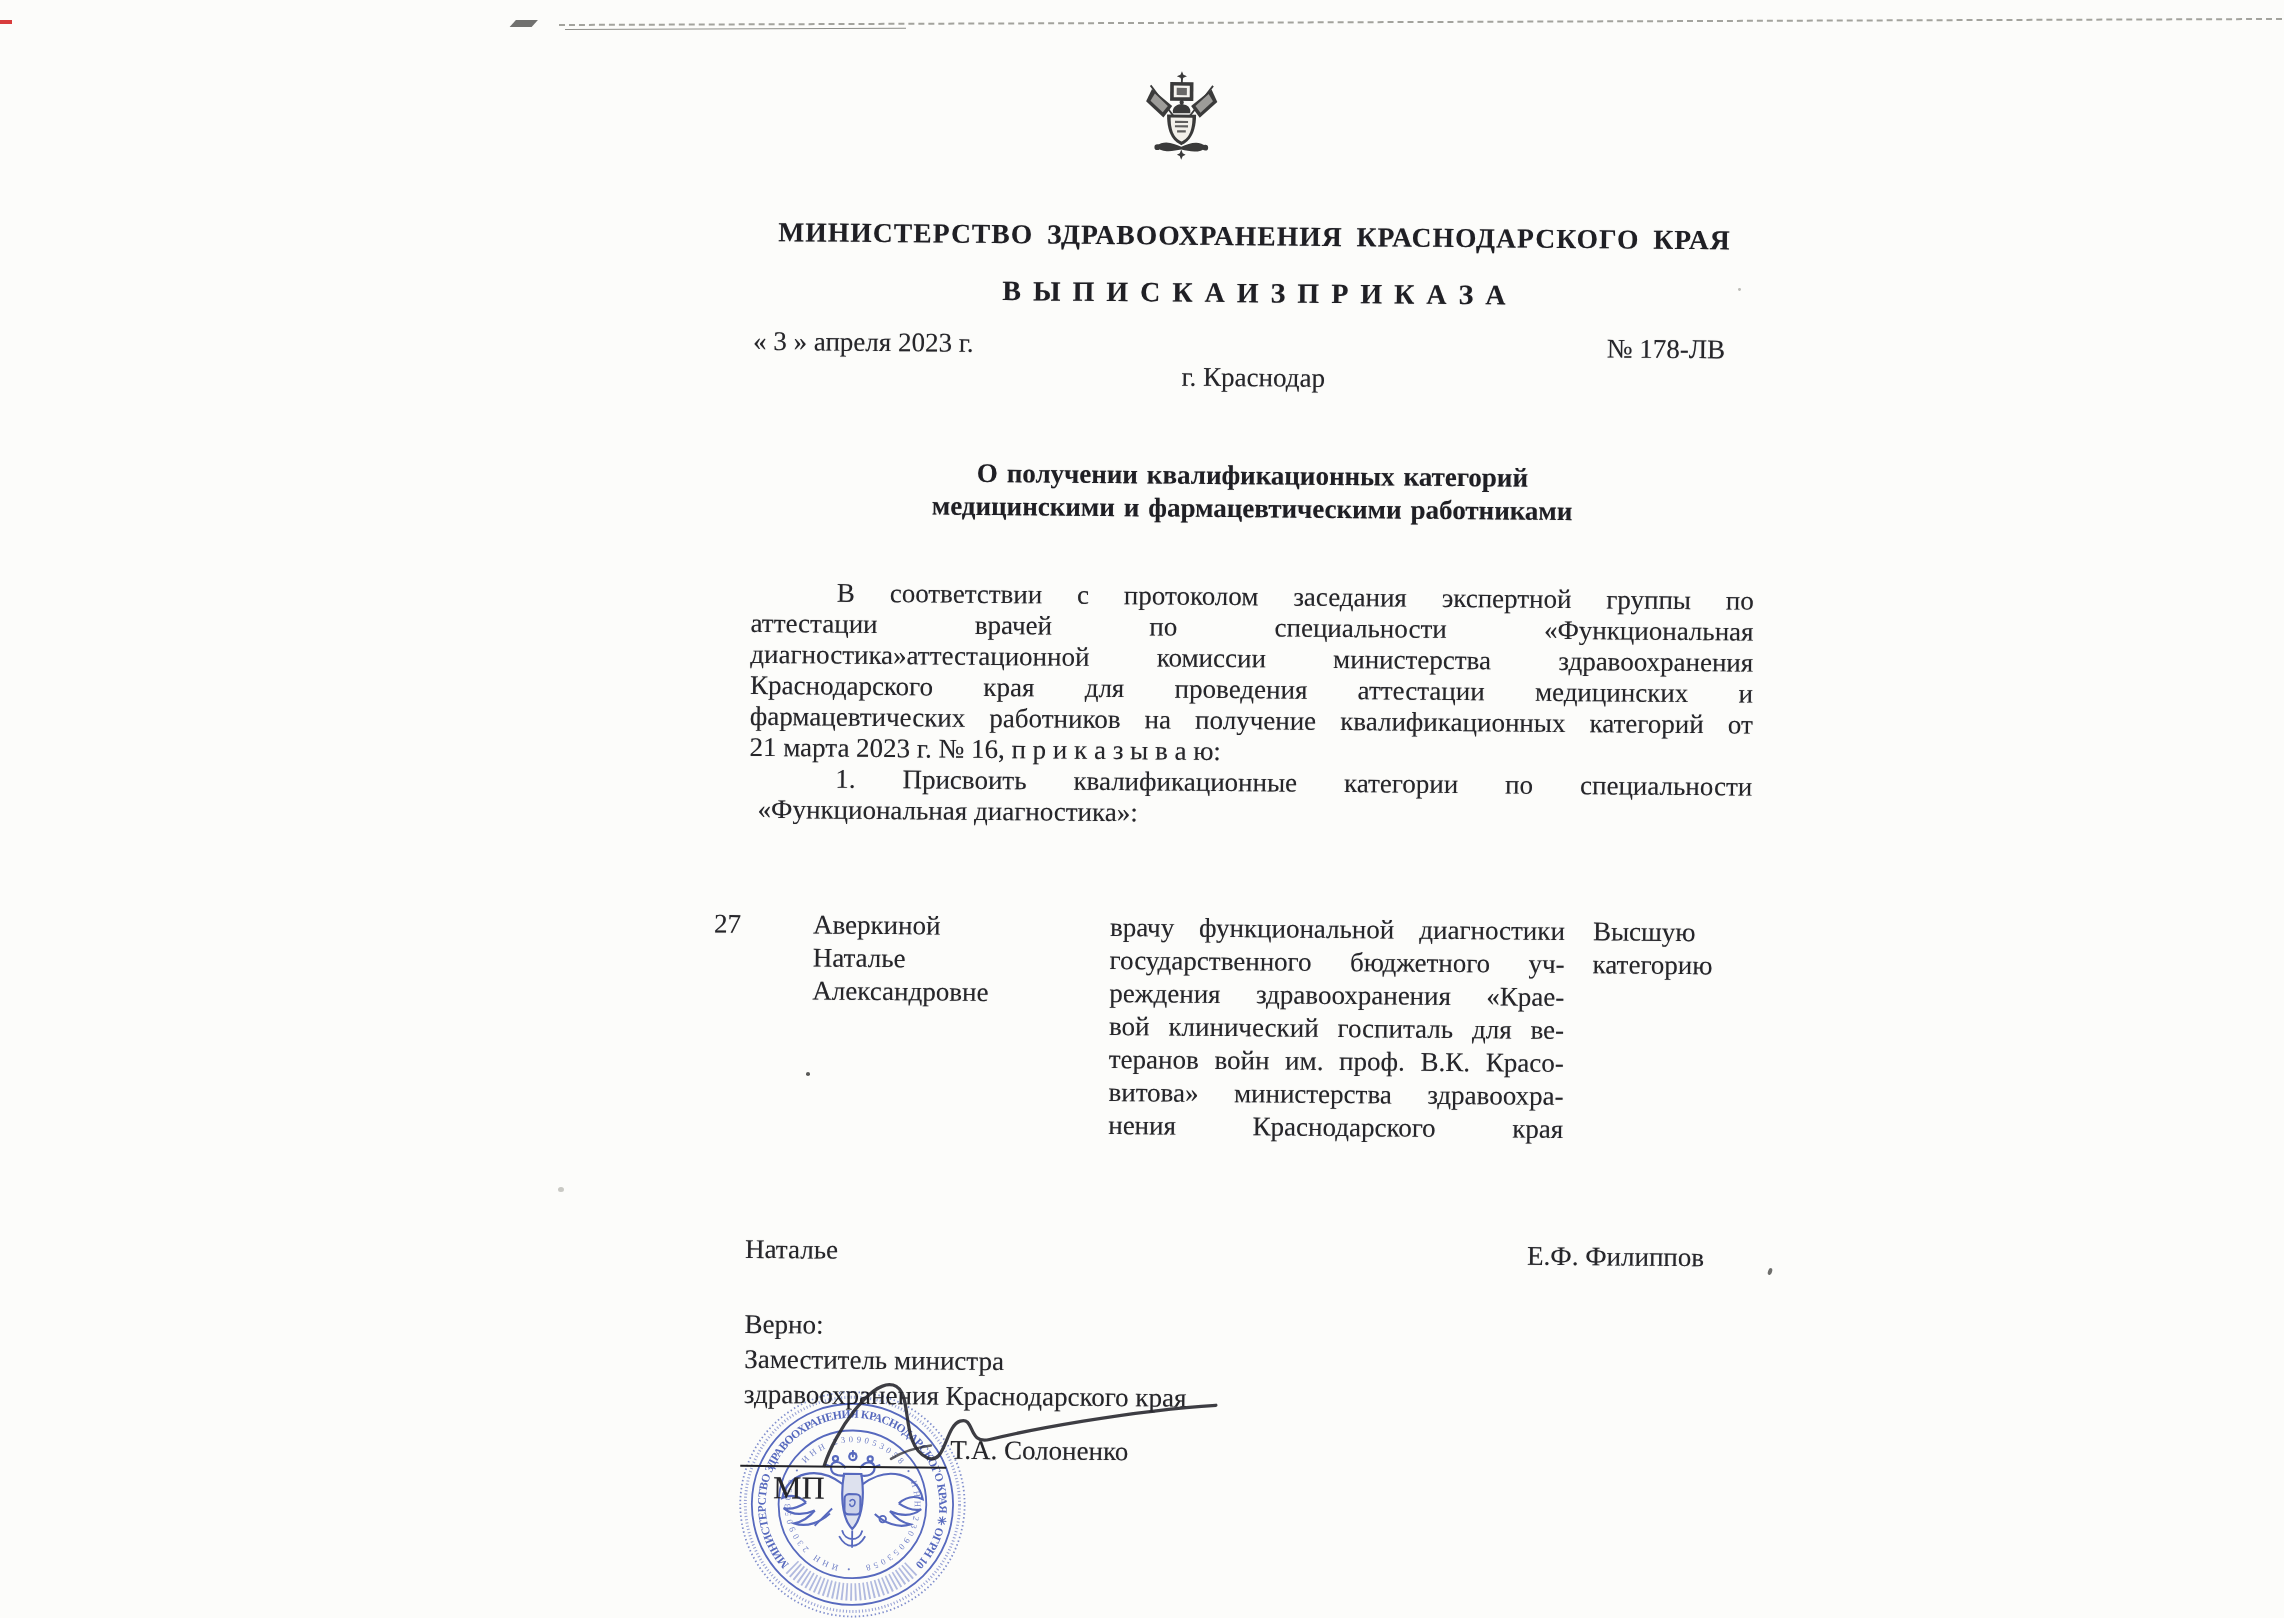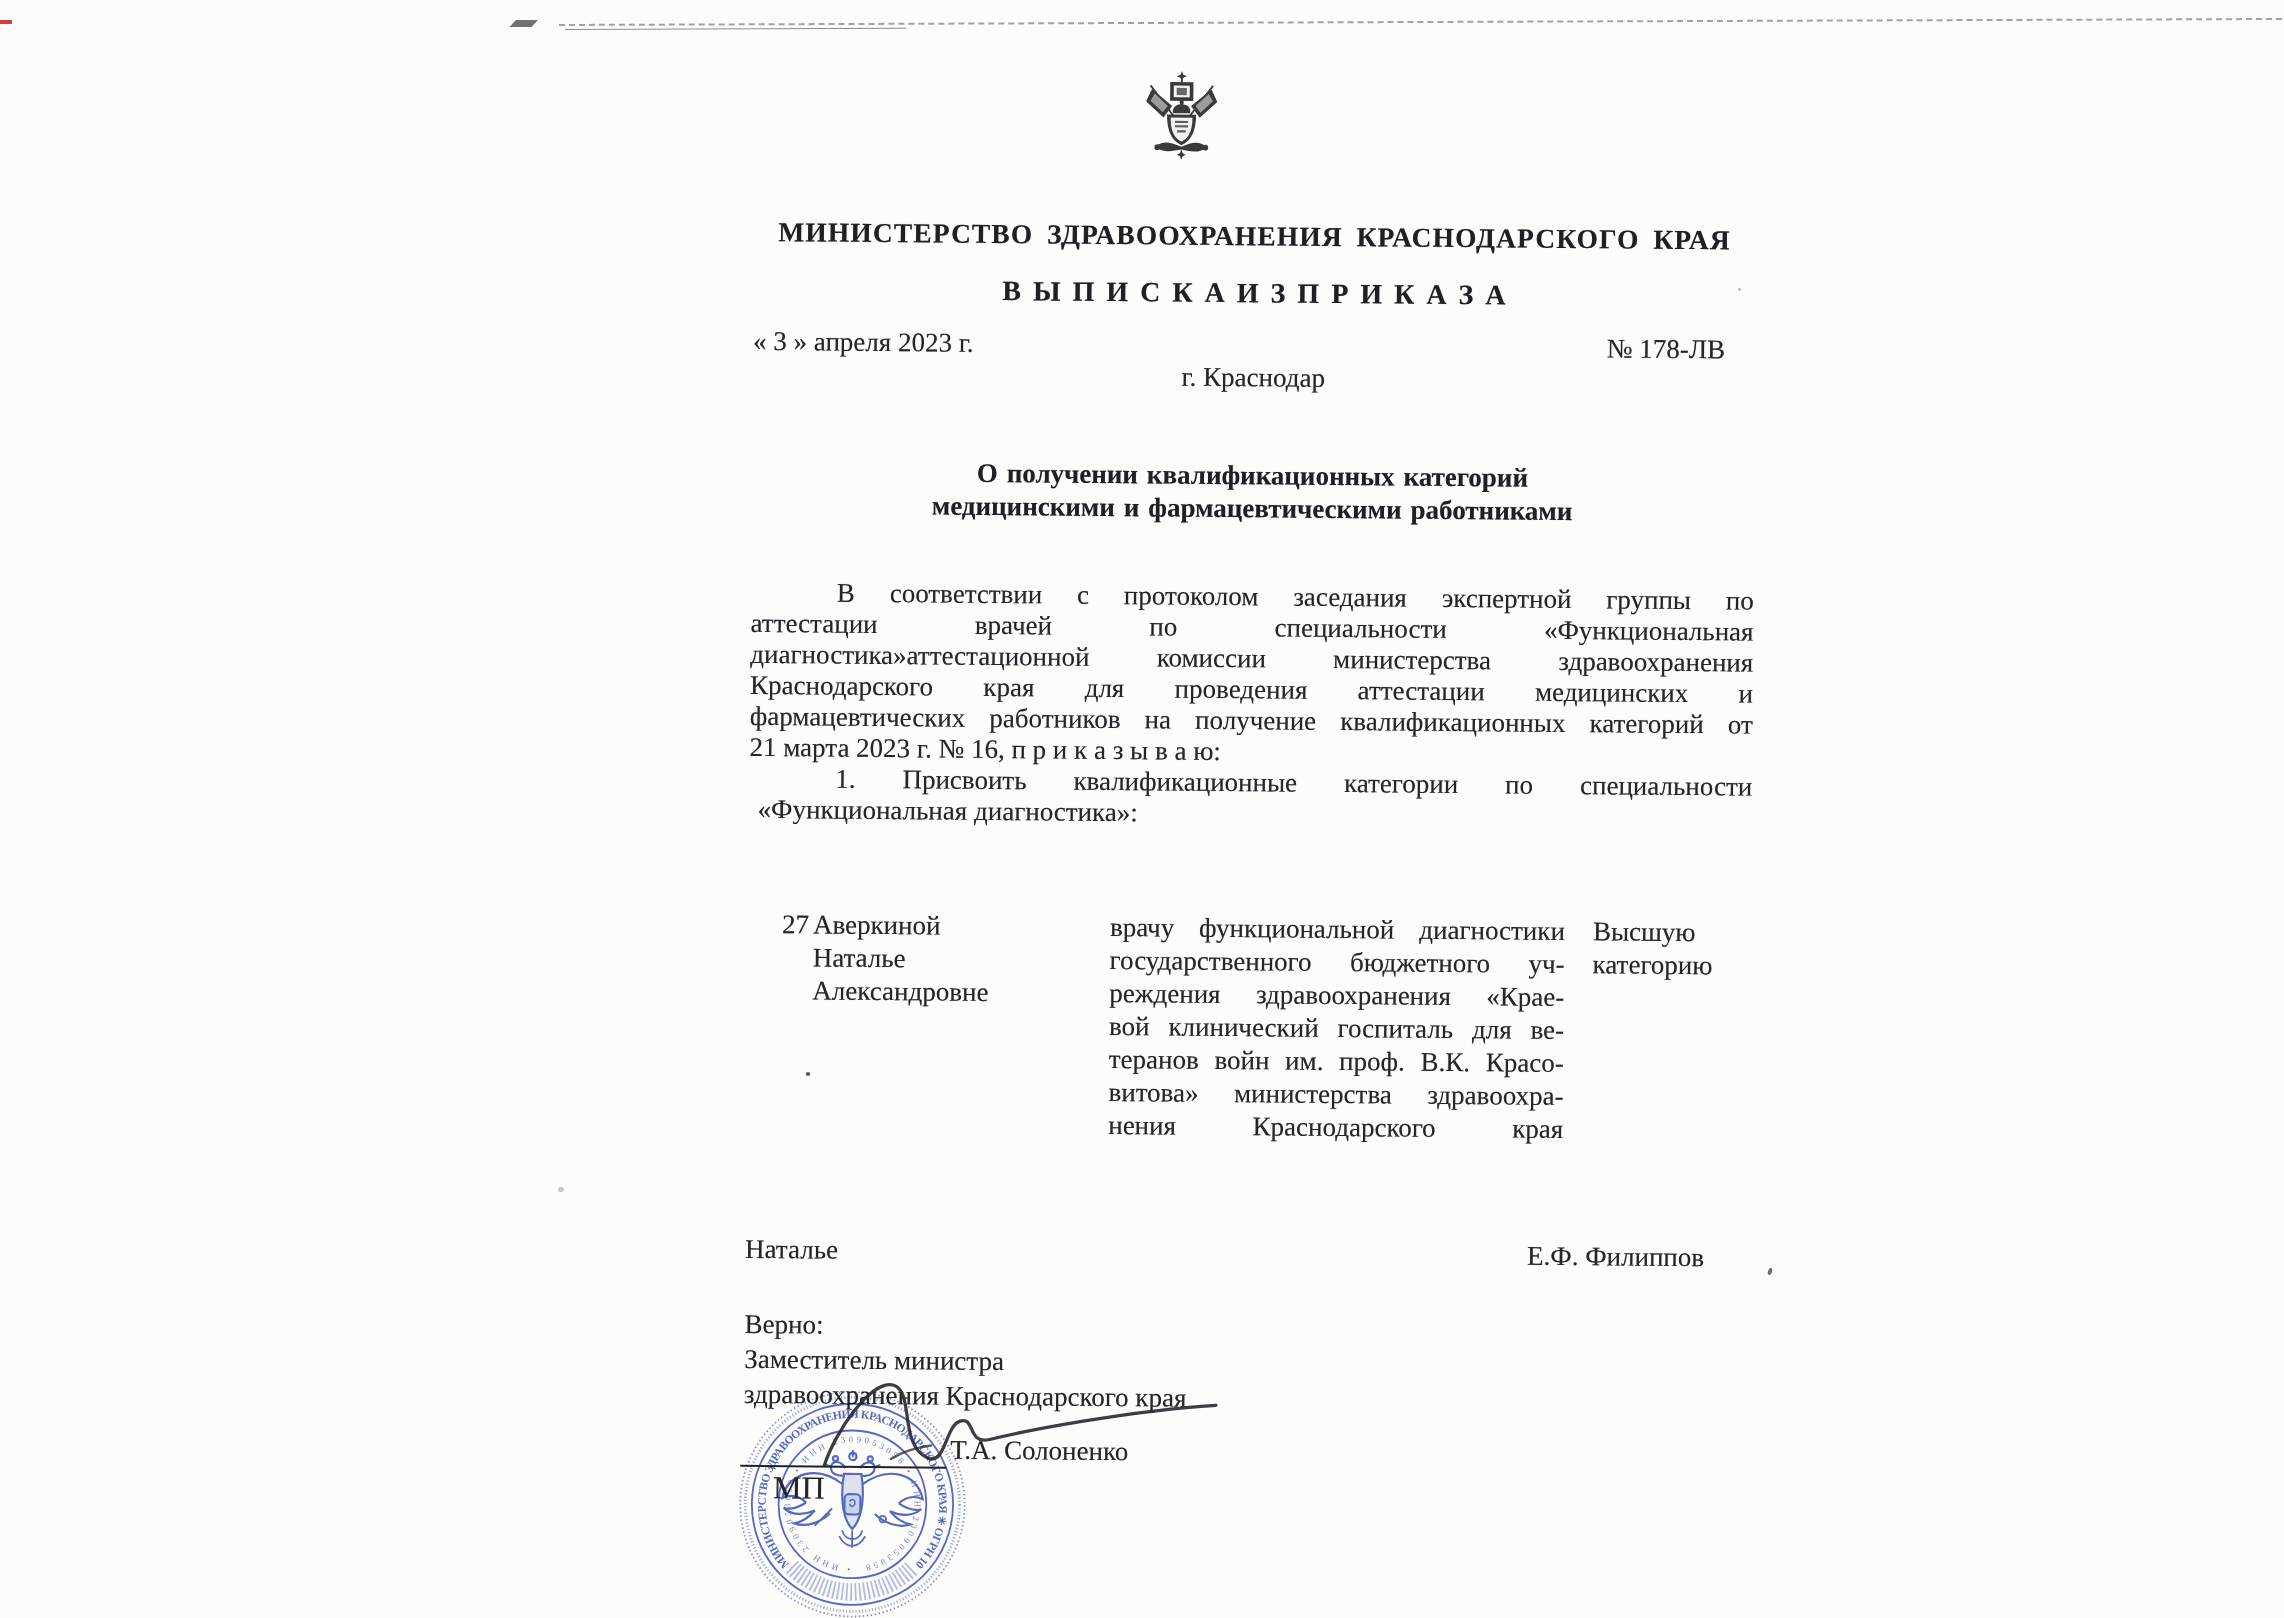--- a/index.html
+++ b/index.html
@@ -38,21 +38,21 @@
   .subject{position:absolute;left:754px;top:435px;width:1001px;text-align:center;
     font-size:27px;font-weight:bold;line-height:33px;color:#1f1f24;word-spacing:2.2px;}
 
   .bodyblock{position:absolute;left:754px;top:557px;width:1003px;font-size:27px;line-height:31px;}
   .jline{text-align:justify;text-align-last:justify;}
   .lline{text-align:left;}
   .ind{padding-left:86px;}
   .ind2{padding-left:8.7px;}
 
   .tbl{position:absolute;left:0;top:0;font-size:27px;line-height:33px;}
-  .tbl-num{position:absolute;left:788px;top:888px;}
+  .tbl-num{position:absolute;left:720px;top:888px;}
   .tbl-name{position:absolute;left:819px;top:888px;width:217px;}
   .tbl-desc{position:absolute;left:1116px;top:888px;width:455px;}
   .tbl-desc div{text-align:justify;text-align-last:justify;}
   .tbl-cat{position:absolute;left:1599px;top:888px;width:134px;}
 
   .ministerrow{position:absolute;left:754px;top:1214px;width:1001px;display:flex;
     justify-content:space-between;font-size:27px;}
   .ministerrow .name{margin-right:42px;}
 
   .vernoblock{position:absolute;left:754px;top:1287px;font-size:27px;line-height:35px;}

